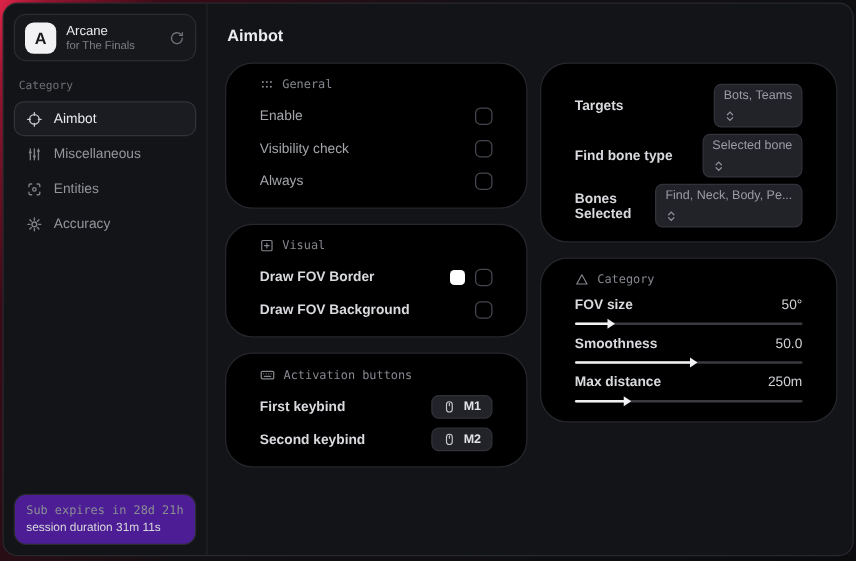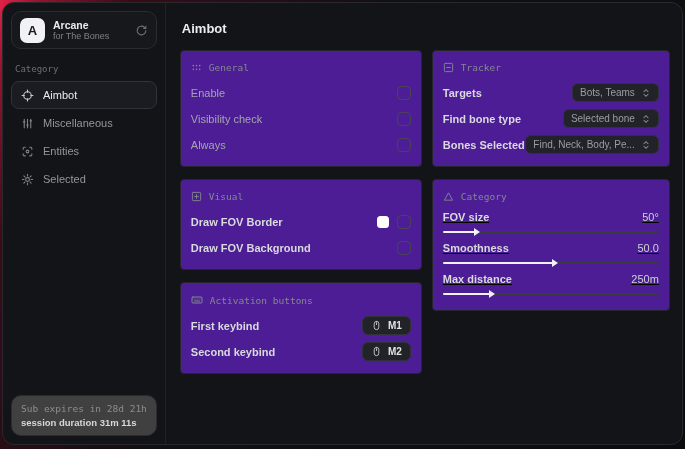--- a/index.html
+++ b/index.html
@@ -16,52 +16,52 @@
   }
   
   .sidebar { width:172px; border-right:1px solid #212226; display:flex; flex-direction:column; padding:8px; }
   .brand-card {
     border:1px solid #2b2c31; border-radius:10px; background:#17181c;
     display:flex; align-items:center; gap:8px; padding:6px 8px; height:38px; margin-bottom:10px;
   }
   .logo { width:25px; height:25px; border-radius:7px; background:#f2f2f4; color:#1a1a1e;
     display:flex; align-items:center; justify-content:center; font-weight:bold; font-size:13px; flex:0 0 auto; }
   .brand-text { flex:1; line-height:1.15; }
-  .brand-name { font-size:10.5px; font-weight:bold; color:#ececef; }
+  .brand-name { font-size:10.5px; font-weight:normal; color:#ececef; }
   .brand-sub { font-size:9px; color:#7e8086; }
   .brand-action { color:#6f7177; display:flex; }
   .cat-label { font-family:"DejaVu Sans Mono", monospace; font-size:9px; color:#6d6f75; margin:5px 4px 7px 4px; }
   .nav-item {
     height:28px; display:flex; align-items:center; gap:9px; padding:0 9px;
     color:#94969c; font-size:11px; border-radius:8px; border:1px solid transparent;
   }
   .nav-item.selected { background:#1b1c21; border-color:#323338; color:#e9eaec; }
   .nav-item .ic { display:flex; color:inherit; opacity:.85; }
   .side-spacer { flex:1; }
-  .sub-card { border:1px solid #2b2c31; border-radius:10px; padding:7px 9px; background:#404040; }
+  .sub-card { border:1px solid #2b2c31; border-radius:10px; padding:7px 9px; background:#4c1d95; }
   .sub-line1 { font-family:"DejaVu Sans Mono", monospace; font-size:9.5px; color:#8b8d94; margin-bottom:3px; white-space:nowrap; }
-  .sub-line2 { font-size:9.5px; font-weight:bold; color:#d7d8db; white-space:nowrap; }
+  .sub-line2 { font-size:9.5px; font-weight:normal; color:#d7d8db; white-space:nowrap; }
   
   .main { flex:1; padding:12px 14px; }
   .page-title { font-size:13px; font-weight:bold; color:#ededf0; margin:6px 0 14px 2px; }
   .cols { display:flex; gap:10px; align-items:flex-start; }
   .col-l { width:242px; display:flex; flex-direction:column; gap:12px; }
   .col-r { width:238px; display:flex; flex-direction:column; gap:12px; }
-  .card { background:#4c1d95; border:1px solid #26272c; border-radius:4px; padding:11px 10px; }
+  .card { background:#000000; border:1px solid #26272c; border-radius:22px; padding:11px 27px; }
   .card-title { display:flex; align-items:center; gap:7px; font-family:"DejaVu Sans Mono", monospace;
     font-size:9.5px; color:#86888f; margin-bottom:9px; }
   .card-title .ic { display:flex; color:#86888f; }
   .row { display:flex; align-items:center; justify-content:space-between; min-height:21px; margin-top:5px; }
   .lbl { font-size:11px; color:#a4a6ac; }
   .lbl.bright { color:#d9dade; font-weight:bold; font-size:11px; }
   .ctrl { display:flex; align-items:center; gap:8px; }
   .checkbox { width:14px; height:14px; border:1.5px solid #47484f; border-radius:4.5px; background:transparent; }
   .swatch { width:12px; height:12px; border-radius:3.5px; }
-  .select-btn { display:flex; align-items:center; gap:6px; background:#222329; border:1px solid #31323a;
-    border-radius:6px; padding:3px 7px; font-size:10px; color:#9b9da4; white-space:nowrap; }
+  .select-btn { display:flex; align-items:flex-start; gap:6px; background:#222329; border:1px solid #31323a;
+    border-radius:6px; padding:3px 7px; font-size:10px; color:#9b9da4; white-space:nowrap;flex-direction:column; }
   .select-btn .ic { display:flex; color:#8b8d94; }
   .key-btn { display:flex; align-items:center; gap:6px; background:#222329; border:1px solid #31323a;
     border-radius:6px; padding:3px 8px; font-size:10px; font-weight:bold; color:#e2e3e6;text-align:center; }
   .key-btn .ic { display:flex; color:#c9cace; }
   .slider-row { margin-top:9px;text-decoration:underline; }
   .slider-head { display:flex; justify-content:space-between; align-items:center; }
   .slider-val { font-size:11px; color:#cfd1d5; }
   .track { position:relative; height:2px; background:#3a3b41; border-radius:2px; margin:8px 0 4px 0; }
   .fill { position:absolute; left:0; top:0; height:2px; background:#f2f2f4; border-radius:2px; }
   .thumb { position:absolute; right:-5px; top:50%; transform:translateY(-50%);
@@ -72,21 +72,21 @@
 <body>
 
 <div class="window">
 
   <div class="sidebar">
 
     <div class="brand-card">
       <div class="logo">A</div>
       <div class="brand-text">
         <div class="brand-name">Arcane</div>
-        <div class="brand-sub">for The Bones</div>
+        <div class="brand-sub">for The Finals</div>
       </div>
       <div class="brand-action">
         <svg width="13" height="13" viewBox="0 0 24 24" fill="none" stroke="currentColor" stroke-width="2" stroke-linecap="round">
           <path d="M20 12a8 8 0 1 1-2.4-5.7"></path>
             <path d="M20 4v4h-4"></path>
         </svg>
       </div>
     </div>
 
     <div class="cat-label">Category</div>
@@ -123,21 +123,21 @@
       <span>Entities</span>
     </div>
 
     <div class="nav-item">
       <span class="ic">
         <svg width="13" height="13" viewBox="0 0 24 24" fill="none" stroke="currentColor" stroke-width="2" stroke-linecap="round">
           <circle cx="12" cy="12" r="3.5"></circle>
           <path d="M12 2.5v3M12 18.5v3M2.5 12h3M18.5 12h3M5.3 5.3l2.1 2.1M16.6 16.6l2.1 2.1M18.7 5.3l-2.1 2.1M7.4 16.6l-2.1 2.1"></path>
         </svg>
       </span>
-      <span>Selected</span>
+      <span>Accuracy</span>
     </div>
 
     <div class="side-spacer"></div>
 
     <div class="sub-card">
       <div class="sub-line1">Sub expires in 28d 21h</div>
       <div class="sub-line2">session duration 31m 11s</div>
     </div>
   </div>
 
@@ -234,29 +234,20 @@
               </span>
               <span>M2</span>
             </span>
           </div>
         </div>
       </div>
 
       <div class="col-r">
 
         <div class="card">
-          <div class="card-title">
-            <span class="ic">
-              <svg width="11" height="11" viewBox="0 0 24 24" fill="none" stroke="currentColor" stroke-width="2" stroke-linecap="round">
-                <rect x="3" y="3" width="18" height="18" rx="2"></rect>
-                  <path d="M8 12h8"></path>
-              </svg>
-            </span>
-            <span>Tracker</span>
-          </div>
           <div class="row">
             <span class="lbl bright">Targets</span>
             <span class="select-btn">
               <span>Bots, Teams</span>
               <span class="ic">
                 <svg width="10" height="10" viewBox="0 0 24 24" fill="none" stroke="currentColor" stroke-width="2.5" stroke-linecap="round">
                   <path d="M7 9l5-5 5 5M7 15l5 5 5-5"></path>
                 </svg>
               </span>
             </span>

